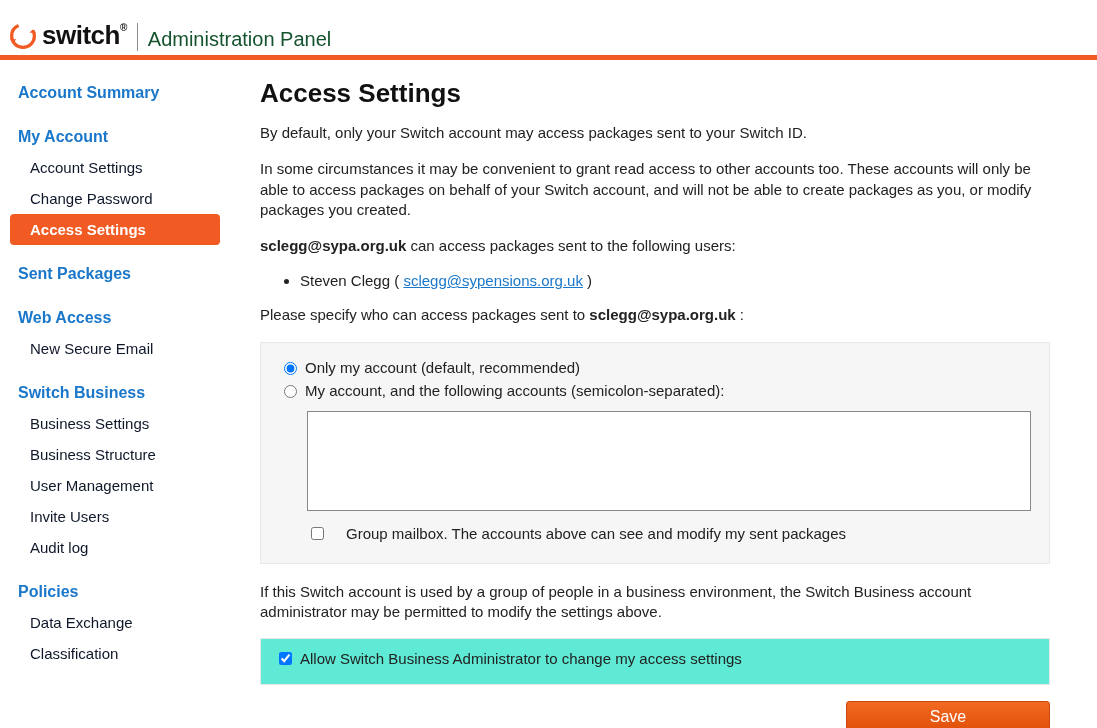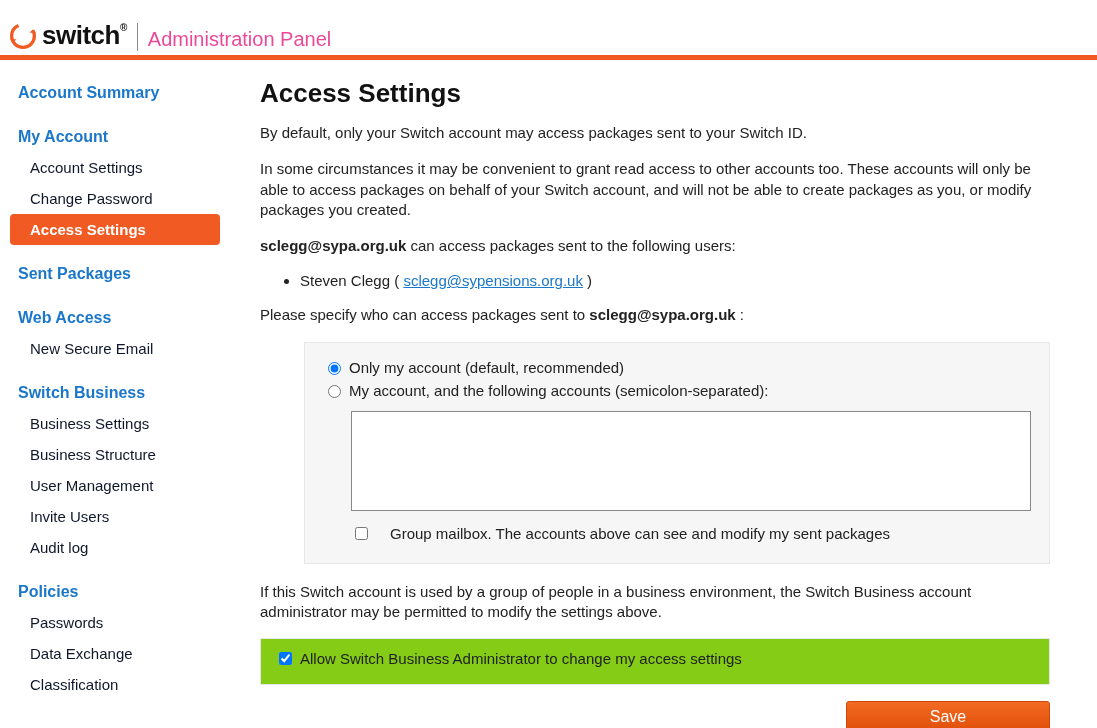--- a/index.html
+++ b/index.html
@@ -31,21 +31,21 @@
     letter-spacing: -0.5px;
   }
   .logo-text sup { font-size: 10px; vertical-align: top; position: relative; top: 2px;}
   .header-divider {
     width: 1px;
     height: 28px;
     background: #888;
     margin: 0 10px;
   }
   .admin-title {
-    color: #ec4899;
+    color: #14532d;
     font-size: 20px;
   }
   .layout {
     display: flex;
     padding: 18px 10px 10px 10px;
   }
   .sidebar {
     width: 220px;
     flex-shrink: 0;
     padding-right: 10px;
@@ -86,21 +86,20 @@
   .para { margin: 0 0 16px 0; line-height: 1.35; }
   .bold { font-weight: 700; }
   .bullet-list { margin: 0 0 16px 0; padding-left: 40px; }
   .bullet-list li { margin-bottom: 4px; }
   .link { color: #1a77c9; text-decoration: underline; cursor: pointer; }
   .settings-box {
     background: #f6f6f6;
     border: 1px solid #e8e8e8;
     padding: 16px 18px 14px 18px;
     margin-bottom: 18px;
-    margin-left: 44px;
   }
   .radio-row, .check-row {
     display: flex;
     align-items: center;
     margin-bottom: 6px;
   }
   .radio-row input, .check-row input { margin-right: 8px; }
   .accounts-textarea {
     width: 100%;
     height: 100px;
@@ -108,21 +107,21 @@
     max-width: calc(100% - 28px);
     border: 1px solid #888;
     background: #fff;
     resize: none;
     font-family: inherit;
     font-size: 14px;
     padding: 4px;
   }
   .check-row.indent { margin-left: 28px; gap: 14px; }
   .admin-box {
-    background: #84cc16;
+    background: #5eead4;
     border: 1px solid #e8e8e8;
     padding: 10px 14px;
     margin-bottom: 16px;
   }
   .save-row { text-align: right; }
   .save-btn {
     background: #e85a12;
     color: #fff;
     border: 1px solid #c84a0a;
     border-radius: 3px;
@@ -176,21 +175,20 @@
       <div class="nav-head">Switch Business</div>
       <div class="nav-item">Business Settings</div>
       <div class="nav-item">Business Structure</div>
       <div class="nav-item">User Management</div>
       <div class="nav-item">Invite Users</div>
       <div class="nav-item">Audit log</div>
     </div>
 
     <div class="nav-section">
       <div class="nav-head">Policies</div>
-      <div class="nav-item">Passwords</div>
       <div class="nav-item">Data Exchange</div>
       <div class="nav-item">Classification</div>
     </div>
 
   </nav>
 
   <main class="main">
     <h1 class="page-title">Access Settings</h1>
 
     <p class="para">By default, only your Switch account may access packages sent to your Switch ID.</p>

